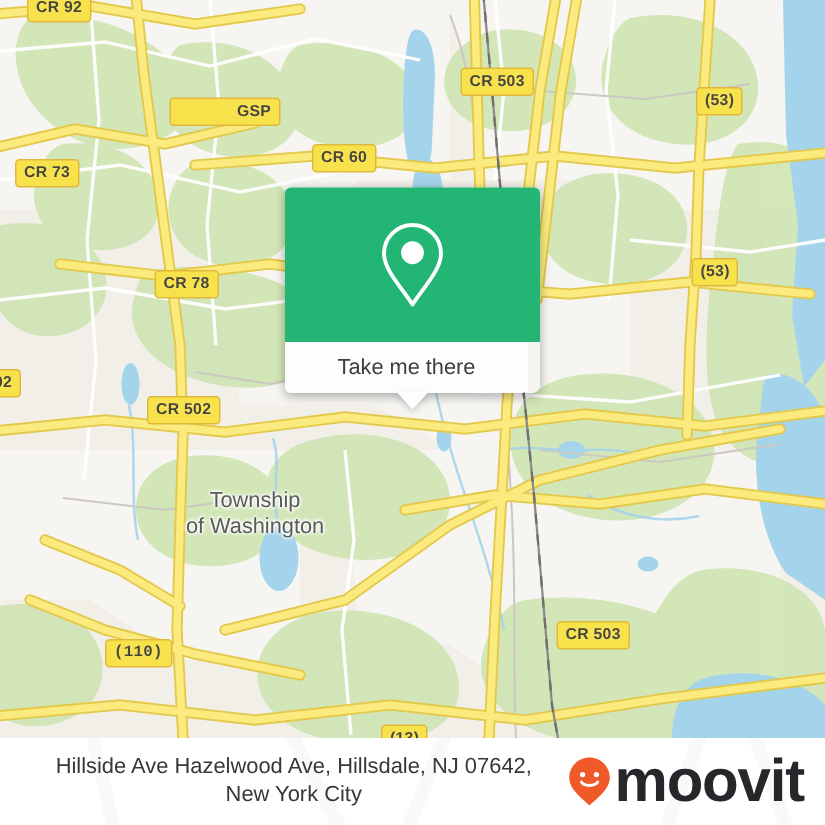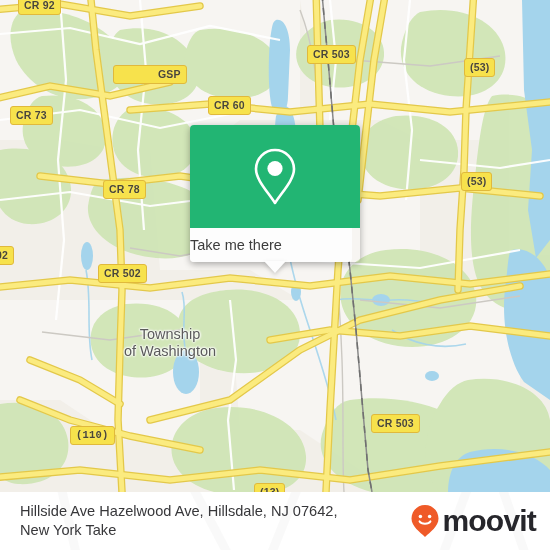--- a/index.html
+++ b/index.html
@@ -72,21 +72,21 @@
     width: 170px; height: 103px;
     background: #22b573;
     border-radius: 4px 4px 0 0;
     display: flex; align-items: center; justify-content: center;
   }
   #popup-body {
     position: absolute; left:0; top:103px;
     width: 162px; height: 34px;
     background: #fdfdfd;
     border-radius: 0 0 4px 4px;
-    display: flex; align-items: center; justify-content: flex-start;
+    display: flex; align-items: center; justify-content: center;
   }
   #popup-label {
     color: #3d3d3d;
     font-size: 14.5px;
     font-family: "Liberation Sans", sans-serif;
   }
   #popup-tail {
     position: absolute;
     left: 74px; top: 136px;
     width: 0; height: 0;
@@ -120,37 +120,38 @@
   }
   #footer-ghost {
     position: absolute; left:0; top:0; width:550px; height:58px;
     opacity: .08;
   }
   #footer-inner {
     position: relative;
     width: 550px; height: 58px;
     display: flex; align-items: center;
     padding: 0 14px 0 20px;
+    text-align: center;
   }
   #footer-address {
     flex: 1 1 auto;
     color: #37373a;
     font-size: 14.6px;
     line-height: 19px;
     max-width: 400px;
     font-family: "Liberation Sans", sans-serif;
   }
   #brand {
     flex: 0 0 auto;
     display: flex; align-items: center; gap: 2px;
     margin-left: 6px;
   }
   #brand-word {
     color: #26262b;
-    font-size: 30px;
+    font-size: 40px;
     font-weight: bold;
     letter-spacing: -0.8px;
     line-height: 30px;
     font-family: "Liberation Sans", sans-serif;
   }
 </style>
 </head>
 <body>
 
 <div id="root">
@@ -341,21 +342,21 @@
         <path d="M60,-10 L78,70"></path>
         <path d="M190,-10 L232,70"></path>
         <path d="M300,-10 L268,70"></path>
         <path d="M470,-10 L440,70"></path>
         <path d="M500,-10 L528,70"></path>
       </g>
     </svg>
     <div id="footer-inner">
       <div id="footer-address">
         <div>Hillside Ave Hazelwood Ave, Hillsdale, NJ 07642,</div>
-        <div>New York Take</div>
+        <div>New York City</div>
       </div>
       <div id="brand">
         <svg width="30" height="34" viewBox="0 0 30 34">
           <path d="M15 1 C7.5 1 1.5 7 1.5 14.5 C1.5 22.5 10 28 15 33 C20 28 28.5 22.5 28.5 14.5 C28.5 7 22.5 1 15 1 Z" fill="#ef5a28"></path>
           <circle cx="10.4" cy="12.4" r="1.75" fill="#ffffff"></circle>
           <circle cx="19.6" cy="12.4" r="1.75" fill="#ffffff"></circle>
           <path d="M9.6 17.4 C11.4 20.4 18.6 20.4 20.4 17.4" fill="none" stroke="#ffffff" stroke-width="2" stroke-linecap="round"></path>
         </svg>
         <span id="brand-word">moovit</span>
       </div>

